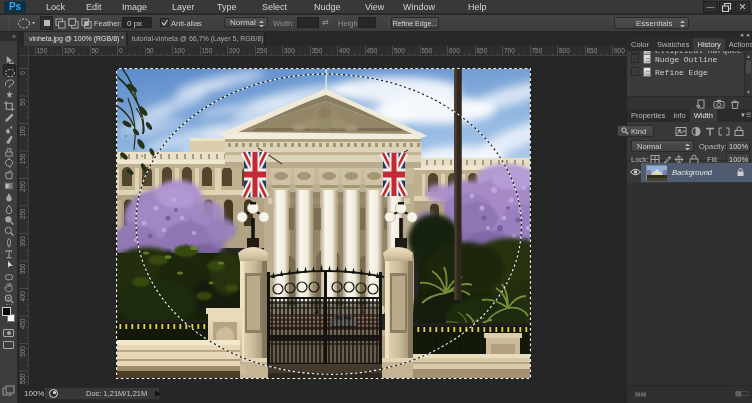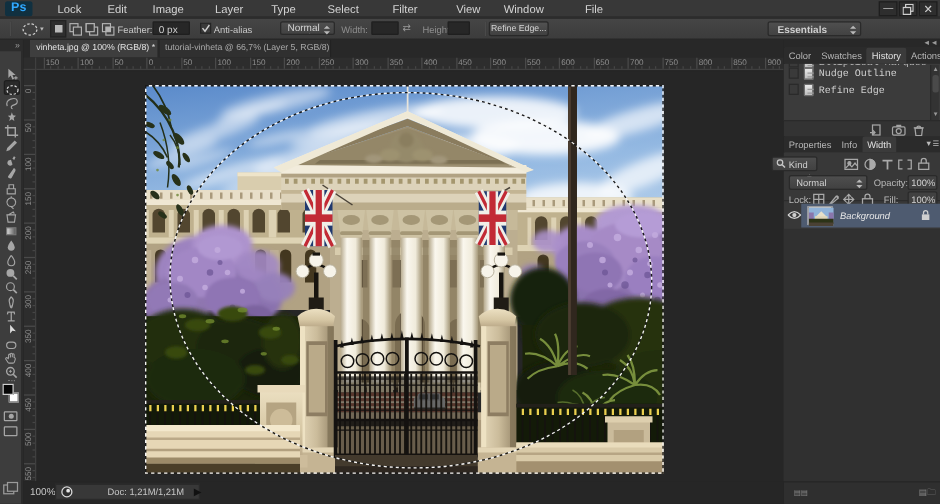--- a/index.html
+++ b/index.html
@@ -12,21 +12,21 @@
 #winbtns{right:2px;top:1px;height:12px;}
 .wbtn{display:inline-block;width:15px;height:12px;background:#2e2e2e;border:1px solid #1e1e1e;color:#cfcfcf;font-size:8px;line-height:10px;text-align:center;vertical-align:top;margin-left:1px;}
 
 #optbar{left:0;top:15px;width:752px;height:17px;background:linear-gradient(#454545,#3c3c3c);border-bottom:1px solid #272727;}
 .olabel{top:19px;font-size:7.5px;color:#c9c9c9;line-height:9px;}
 .odim{color:#8f8f8f;}
 .oinput{top:17px;height:11px;background:#272727;border:1px solid #1f1f1f;border-radius:1px;font-size:8px;color:#cfcfcf;line-height:11px;padding-left:4px;}
 .odrop{top:17px;height:11px;background:linear-gradient(#4f4f4f,#424242);border:1px solid #2a2a2a;border-radius:2px;font-size:8px;color:#d2d2d2;line-height:10px;padding-left:5px;}
 .osep{top:17px;width:1px;height:12px;background:#2e2e2e;border-right:1px solid #4a4a4a;}
 #refinebtn{left:391px;top:17px;height:12px;background:linear-gradient(#525252,#404040);border:1px solid #282828;border-radius:2px;color:#d6d6d6;font-size:7px;text-align:center;line-height:11px;}
-#wsdrop{left:614px;top:17px;width:75px;height:12px;background:linear-gradient(#4f4f4f,#424242);border:1px solid #2a2a2a;border-radius:2px;color:#cfcfcf;font-size:8px;line-height:11px;padding-left:7px;font-weight:bold;}
+#wsdrop{left:614px;top:17px;width:75px;height:12px;background:linear-gradient(#4f4f4f,#424242);border:1px solid #2a2a2a;border-radius:2px;color:#cfcfcf;font-size:8px;line-height:11px;padding-left:21px;}
 
 #toolcol{left:0;top:32px;width:18px;height:371px;background:#3d3d3d;border-right:1px solid #262626;}
 #toolhead{left:0;top:32px;width:18px;height:9px;background:#2c2c2c;color:#9a9a9a;font-size:7px;line-height:9px;text-align:right;padding-right:2px;}
 
 #tabbar{left:19px;top:32px;width:608px;height:14px;background:#282828;}
 .dtab{top:32px;height:14px;font-size:7px;line-height:14px;padding:0 5px;color:#a9a9a9;background:#303030;border-right:1px solid #222;white-space:nowrap;overflow:hidden;}
 .dtab.active{background:#3e3e3e;color:#e4e4e4;}
 
 #hruler{left:19px;top:46px;width:608px;height:10px;background:#2d2d2d;border-bottom:1px solid #3f3f3f;overflow:hidden;}
 #vruler{left:19px;top:56px;width:10px;height:329px;background:#2d2d2d;border-right:1px solid #3f3f3f;overflow:hidden;}
@@ -50,24 +50,24 @@
 <div id="app">
 
   <div class="abs" id="menubar"></div>
   <div class="abs" id="pslogo">Ps</div>
   <div class="abs menu" style="left:46px;">Lock</div>
   <div class="abs menu" style="left:86px;">Edit</div>
   <div class="abs menu" style="left:122px;">Image</div>
   <div class="abs menu" style="left:172px;">Layer</div>
   <div class="abs menu" style="left:217px;">Type</div>
   <div class="abs menu" style="left:262px;">Select</div>
-  <div class="abs menu" style="left:314px;">Filter</div>
+  <div class="abs menu" style="left:314px;">Nudge</div>
   <div class="abs menu" style="left:365px;">View</div>
   <div class="abs menu" style="left:403px;">Window</div>
-  <div class="abs menu" style="left:468px;">File</div>
+  <div class="abs menu" style="left:468px;">Help</div>
   <div class="abs" id="winbtns"><span class="wbtn">—</span><span class="wbtn"><svg width="9" height="9" viewBox="0 0 9 9" style="margin-top:1px;">
           <rect x="2.5" y="0.5" width="6" height="5.5" fill="none" stroke="#cfcfcf"></rect>
           <rect x="0.5" y="3" width="6" height="5.5" fill="#2e2e2e" stroke="#cfcfcf"></rect>
         </svg></span><span class="wbtn" style="font-size:9px;">✕</span></div>
 
   <div class="abs" id="optbar"></div>
   <div class="abs osep" style="left:8px;top:17px;"></div>
   <svg class="abs" style="left:16px;top:17px;" width="20" height="13" viewBox="0 0 20 13">
       <ellipse cx="8" cy="6.5" rx="5.5" ry="4.5" fill="none" stroke="#cfcfcf" stroke-width="1" stroke-dasharray="2 1.5"></ellipse>
       <path d="M16 5 l3 0 l-1.5 2.5 z" fill="#bbb"></path>

